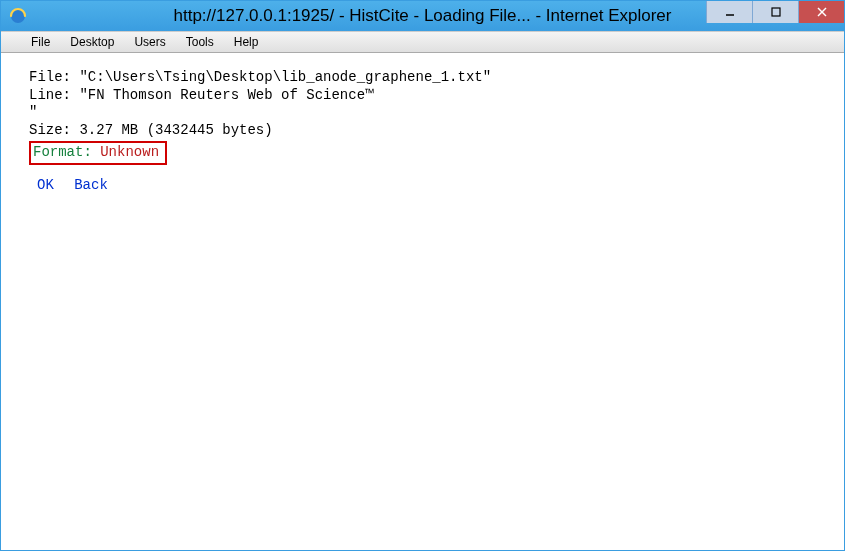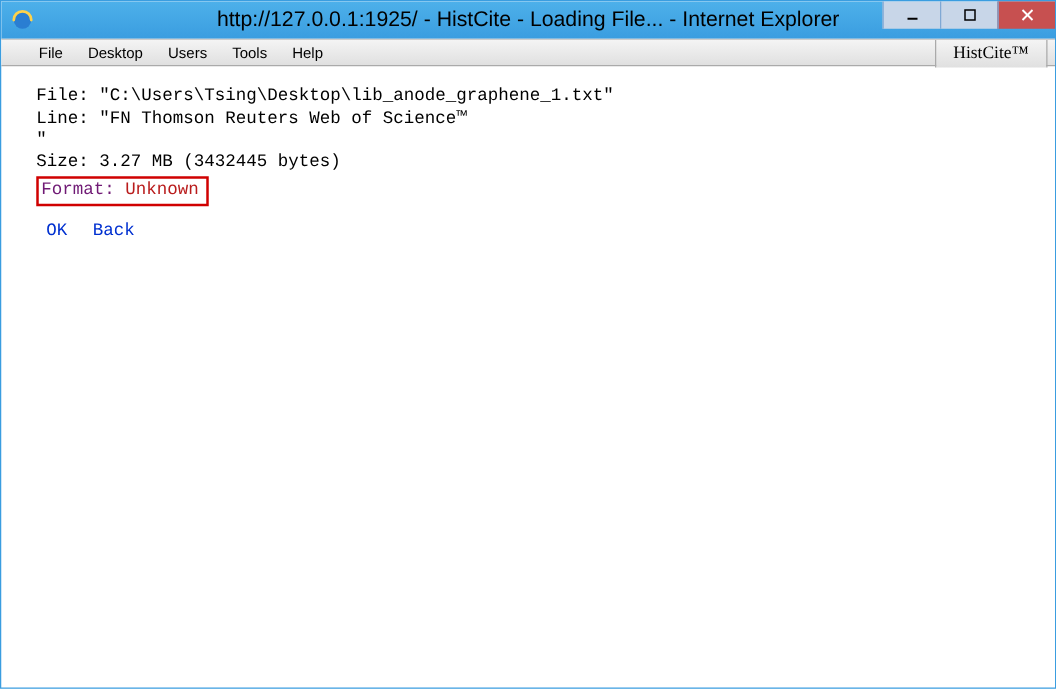--- a/index.html
+++ b/index.html
@@ -94,21 +94,21 @@
     color: #000;
     line-height: 1.25;
   }
   .content div { white-space: nowrap; }
   .format-row {
     display: inline-block;
     border: 2px solid #d00000;
     padding: 1px 6px 1px 2px;
     margin-top: 2px;
   }
-  .format-label { color: #701a75; }
+  .format-label { color: #15803d; }
   .format-value { color: #b91c1c; }
   .actions {
     margin-top: 12px;
     padding-left: 8px;
     font-family: "Courier New", monospace;
     font-size: 14px;
   }
   .actions a {
     color: #0030d0;
     text-decoration: none;
@@ -145,21 +145,20 @@
     </div>
   </div>
 </div>
 
 <div class="menubar">
   <div class="menuitem">File</div>
   <div class="menuitem">Desktop</div>
   <div class="menuitem">Users</div>
   <div class="menuitem">Tools</div>
   <div class="menuitem">Help</div>
-  <div class="brand">HistCite™</div>
 </div>
 
 <div class="content">
   <div>
     <span>File: </span><span>"C:\Users\Tsing\Desktop\lib_anode_graphene_1.txt"</span>
   </div>
   <div>
     <span>Line: </span><span>"FN Thomson Reuters Web of Science™</span>
   </div>
   <div>"</div>

